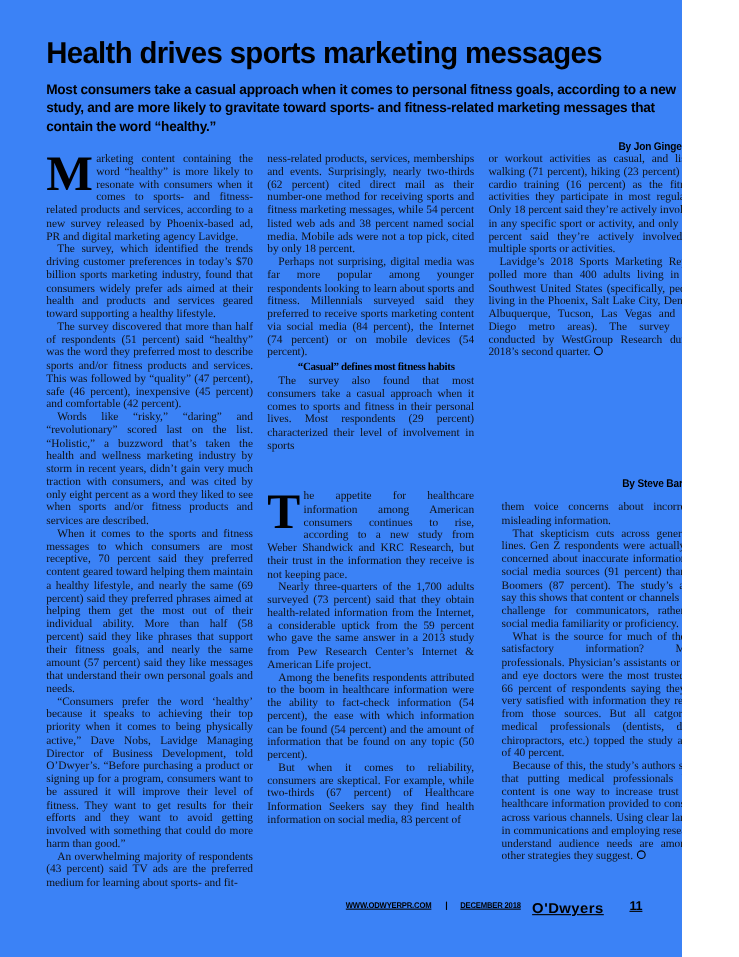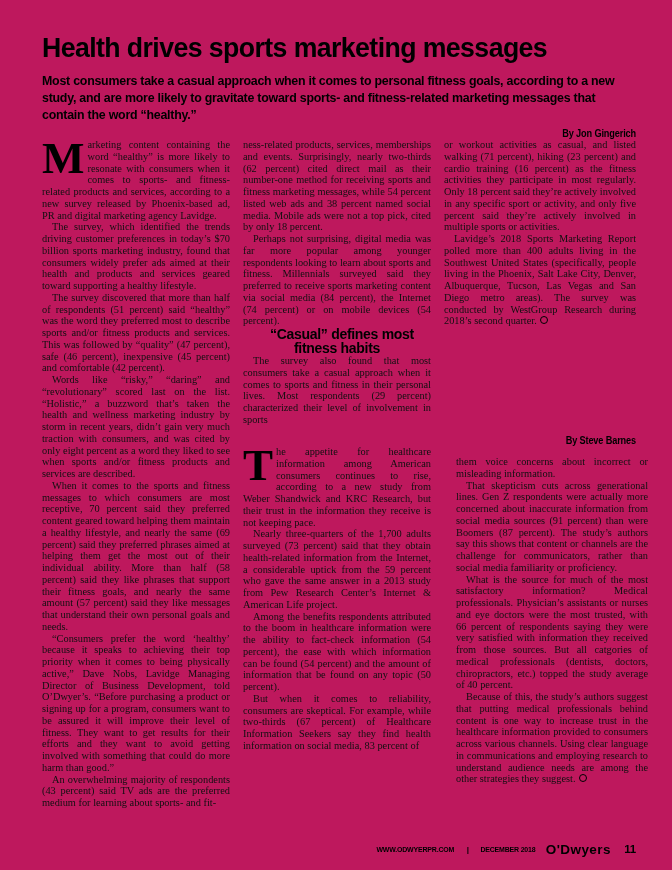--- a/index.html
+++ b/index.html
@@ -2,23 +2,23 @@
 <html><head>
 <meta charset="utf-8">
 <style>
   html, body {
     margin: 0;
     padding: 0;
     background: #ffffff;
   }
   .page {
     position: relative;
-    width: 672px;
+    width: 620px;
     height: 870px;
-    background: #be185d;
+    background: #3b82f6;
     overflow: hidden;
     font-family: "Liberation Serif", serif;
     color: #111111;
   }
 
   
   .a1-header {
     position: absolute;
     left: 42px;
     top: 34px;
@@ -88,23 +88,23 @@
     font-family: "Liberation Serif", serif;
     font-weight: 700;
     font-size: 45px;
     line-height: 34px;
     padding: 1px 3px 0 0;
     margin-top: 1px;
     color: #000000;
   }
 
   .subhead {
-    font-family: Liberation Sans, sans-serif;
-    font-weight: 700;
-    font-size: 14px;
+    font-family: Liberation Serif, serif;
+    font-weight: 700;
+    font-size: 10px;
     line-height: 14px;
     text-align: center;
     letter-spacing: -0.3px;
     margin: 2px 0 1px 0;
     text-indent: 0;
     color: #000000;
   }
   .subhead.left-sub { text-align: left; padding-left: 8px; }
 
   .endmark {
@@ -147,48 +147,49 @@
     color: #000000;
     transform: scaleX(0.9);
     transform-origin: right center;
   }
 
   
   .footer {
     position: absolute;
     left: 42px;
     right: 36px;
-    top: 838px;
+    top: 818px;
     height: 22px;
     display: flex;
-    align-items: center;
+    align-items: flex-start;
     justify-content: flex-end;
     gap: 9px;
     font-family: "Liberation Sans", sans-serif;
     font-weight: 700;
     font-size: 7.6px;
     letter-spacing: -0.2px;
     color: #000000;
+    text-decoration: underline;
   }
   .footer .sep { font-weight: 700; font-size: 8px; }
   .footer .url, .footer .issue { transform: scaleX(0.92); transform-origin: center; }
   .logo {
     font-family: "Liberation Sans", sans-serif;
     font-weight: 700;
     font-size: 13px;
     letter-spacing: 0.4px;
     color: #000000;
     transform: scaleX(1.04);
   }
   .pagenum {
     font-family: "Liberation Sans", sans-serif;
     font-weight: 700;
     font-size: 11.5px;
     color: #000000;
-    margin-left: 6px;
+    margin-left: 16px;
   }
 </style>
 </head>
 <body>
 
 <div class="page">
 
   <div class="a1-header">
     <h1 class="headline-1">Health drives sports marketing messages</h1>
     <p class="deck-1">Most consumers take a casual approach when it comes to personal fitness goals, according to a new study, and are more likely to gravitate toward sports- and fitness-related marketing messages that contain the word “healthy.”</p>

